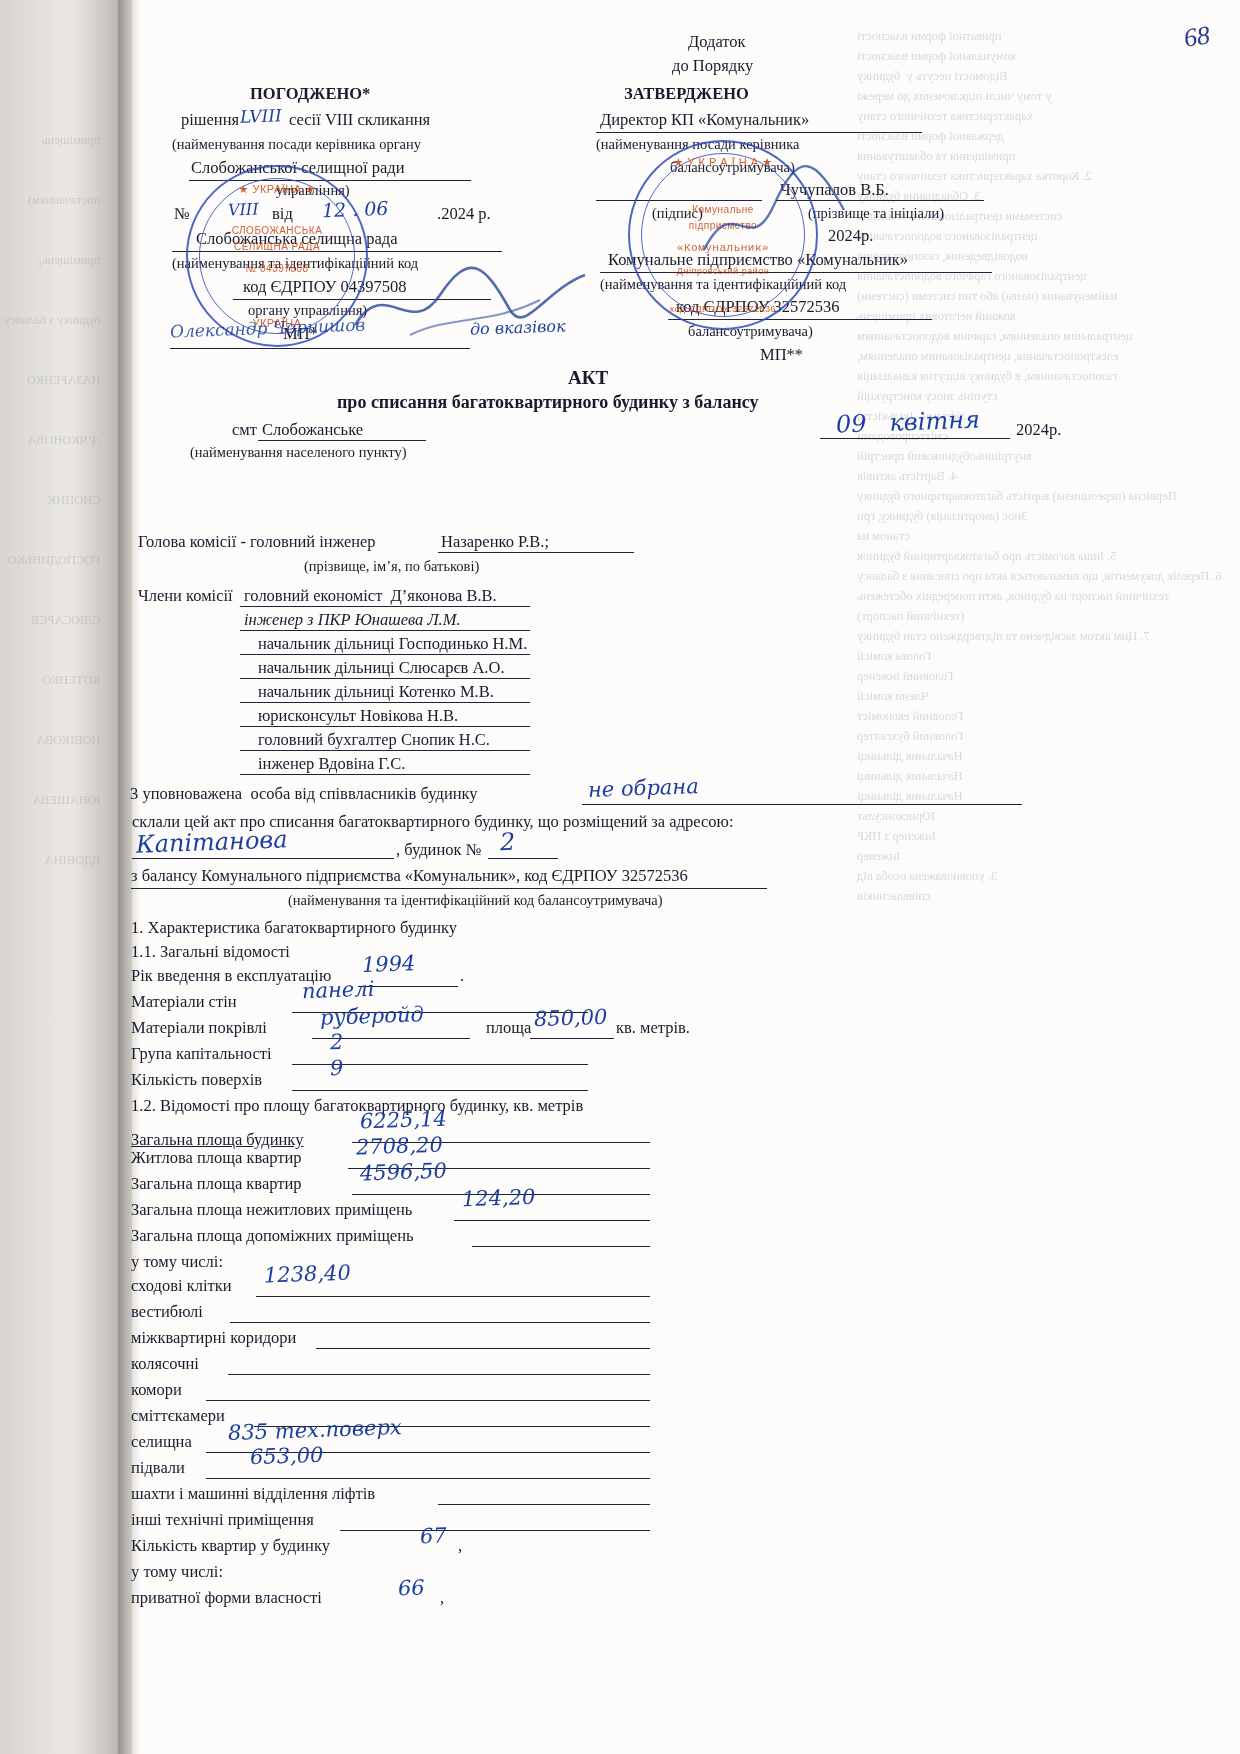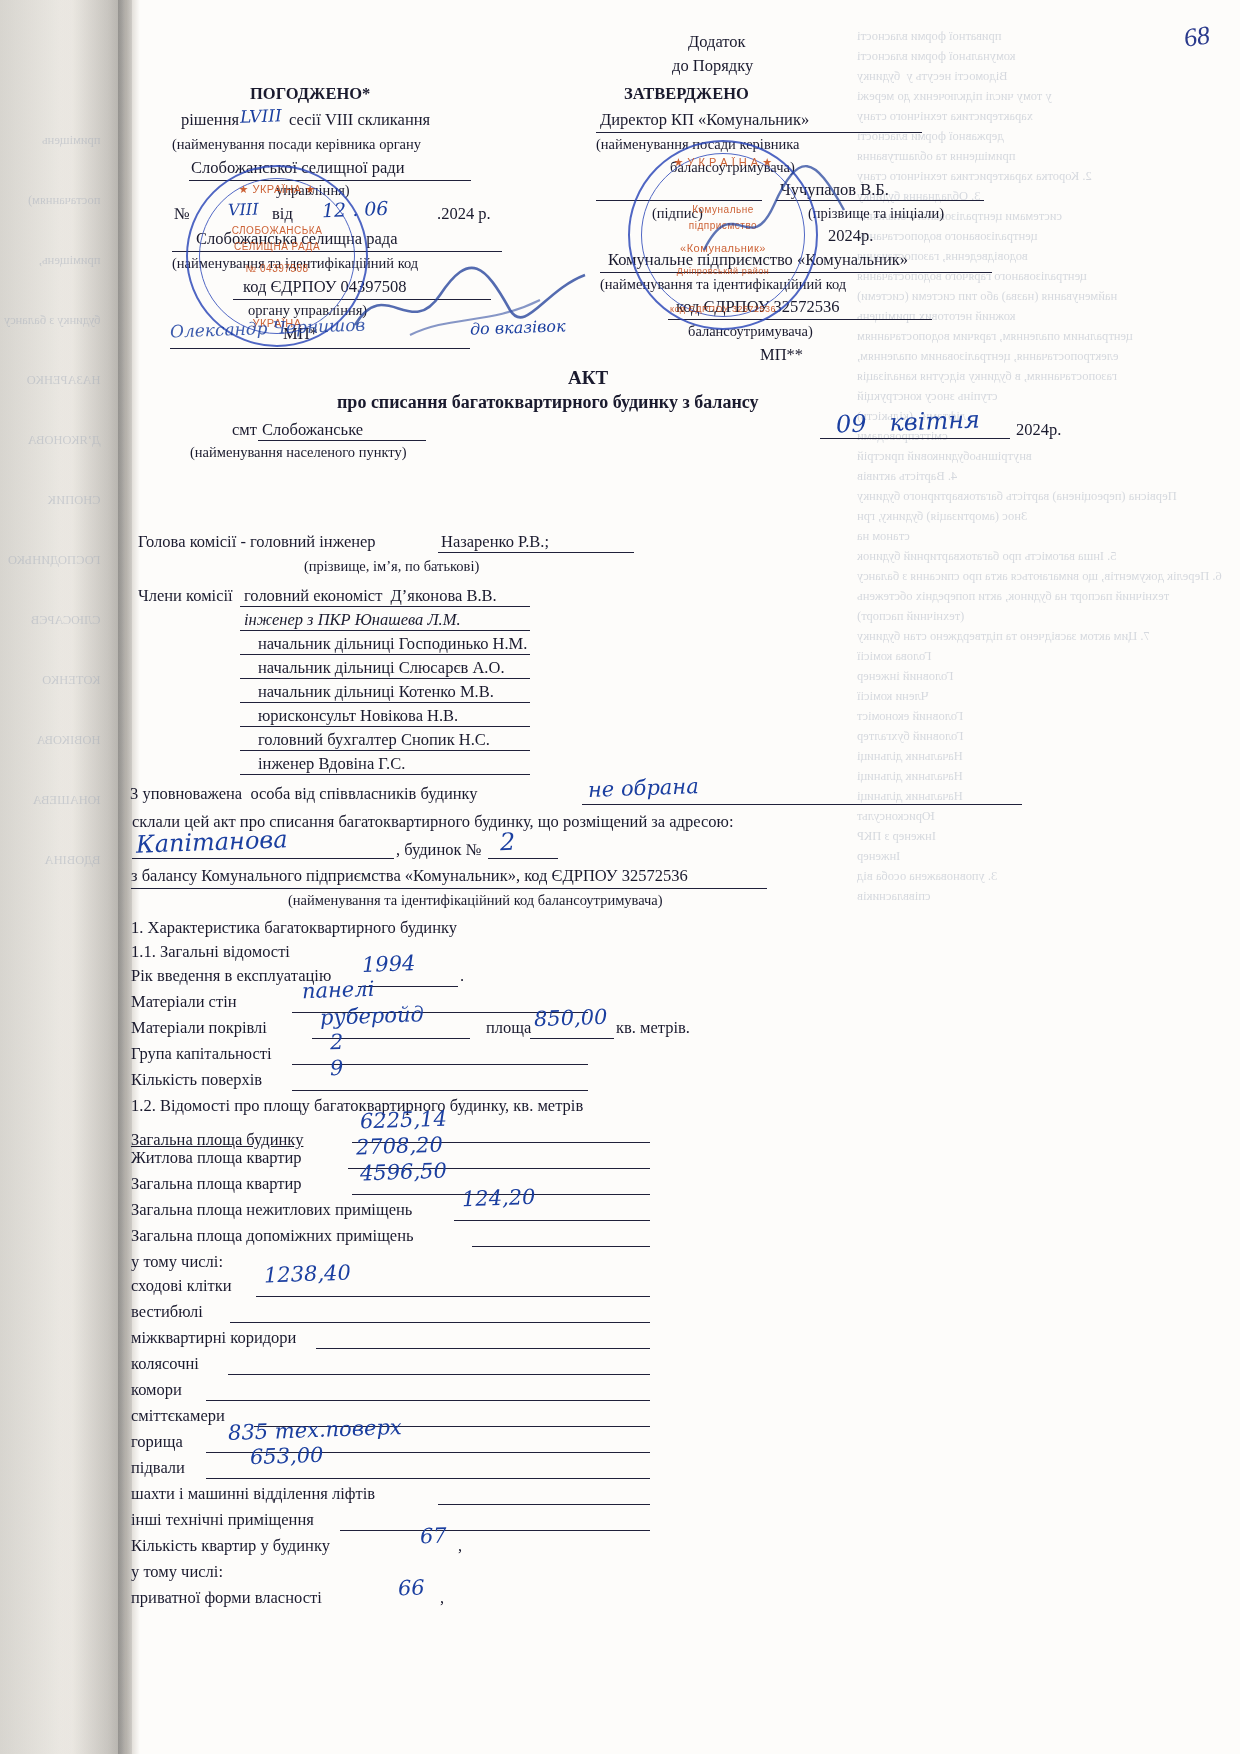--- a/index.html
+++ b/index.html
@@ -239,21 +239,21 @@
   <div class="t" style="left:676px;top:297px;">код ЄДРПОУ 32572536</div>
   <div class="line" style="left:668px;top:319px;width:264px;"></div>
   <div class="t small" style="left:688px;top:321px;">балансоутримувача)</div>
   <div class="t" style="left:760px;top:345px;">МП**</div>
 
   <div class="stamp" style="left:628px;top:140px;width:186px;height:186px;">
     <div class="inner"></div>
     <div class="txt" style="top:14px;">★ У К Р А Ї Н А ★</div>
     <div class="txt" style="top:62px;font-size:10px;">Комунальне</div>
     <div class="txt" style="top:78px;font-size:10px;">підприємство</div>
-    <div class="txt" style="top:100px;font-size:11px;">«Комунальник»</div>
+    <div class="txt" style="top:100px;font-size:11px;font-family:Liberation Mono, monospace;">«Комунальник»</div>
     <div class="txt" style="top:124px;font-size:9px;">Дніпровський район</div>
     <div class="txt" style="bottom:14px;font-size:9px;">код ЄДРПОУ 32572536</div>
   </div>
   <div class="sig" style="left:694px;top:150px;">
     <svg width="180" height="120" viewBox="0 0 180 120">
       <path d="M10 100 C 40 40, 55 110, 80 55 S 120 5, 150 60" fill="none" stroke="#21409a" stroke-width="2.4" opacity=".8"></path>
     </svg>
   </div>
 
   <div class="t b" style="left:568px;top:368px;font-size:19px;">АКТ</div>
@@ -369,21 +369,21 @@
 
   <div class="t" style="left:131px;top:1354px;">колясочні</div>
   <div class="line" style="left:228px;top:1374px;width:422px;"></div>
 
   <div class="t" style="left:131px;top:1380px;">комори</div>
   <div class="line" style="left:206px;top:1400px;width:444px;"></div>
 
   <div class="t" style="left:131px;top:1406px;">сміттєкамери</div>
   <div class="line" style="left:254px;top:1426px;width:396px;"></div>
 
-  <div class="t" style="left:131px;top:1432px;">горища</div>
+  <div class="t" style="left:131px;top:1432px;">селищна</div>
   <div class="hw" style="left:228px;top:1418px;">835 тех.поверх</div>
   <div class="line" style="left:206px;top:1452px;width:444px;"></div>
 
   <div class="t" style="left:131px;top:1458px;">підвали</div>
   <div class="hw" style="left:250px;top:1444px;">653,00</div>
   <div class="line" style="left:206px;top:1478px;width:444px;"></div>
 
   <div class="t" style="left:131px;top:1484px;">шахти і машинні відділення ліфтів</div>
   <div class="line" style="left:438px;top:1504px;width:212px;"></div>
 

